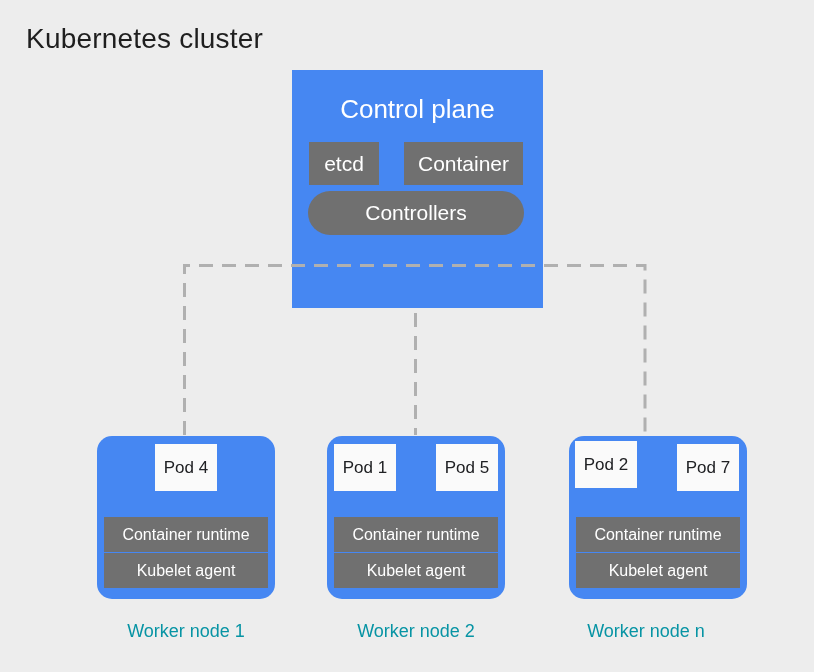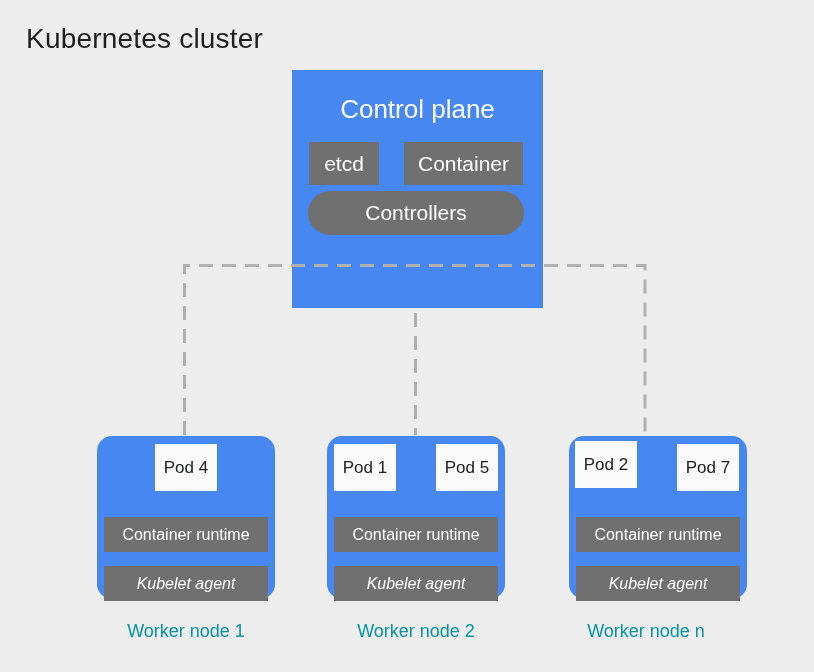--- a/index.html
+++ b/index.html
@@ -91,21 +91,21 @@
     height: 35px;
     background: var(--component_gray, #707070);
     color: #ffffff;
     font-size: 16px;
     display: flex;
     align-items: center;
     justify-content: center;
     z-index: 1;
   }
   .runtime { top: 81px; }
-  .agent   { top: 130px; font-style: italic; }
+  .agent   { top: 117px; }
   .node-label {
     position: absolute;
     top: 616px;
     width: 220px;
     line-height: 30px;
     text-align: center;
     font-size: 18px;
     color: var(--label_teal, #0794A4);
   }
   .label-1 { left: 76px; }

